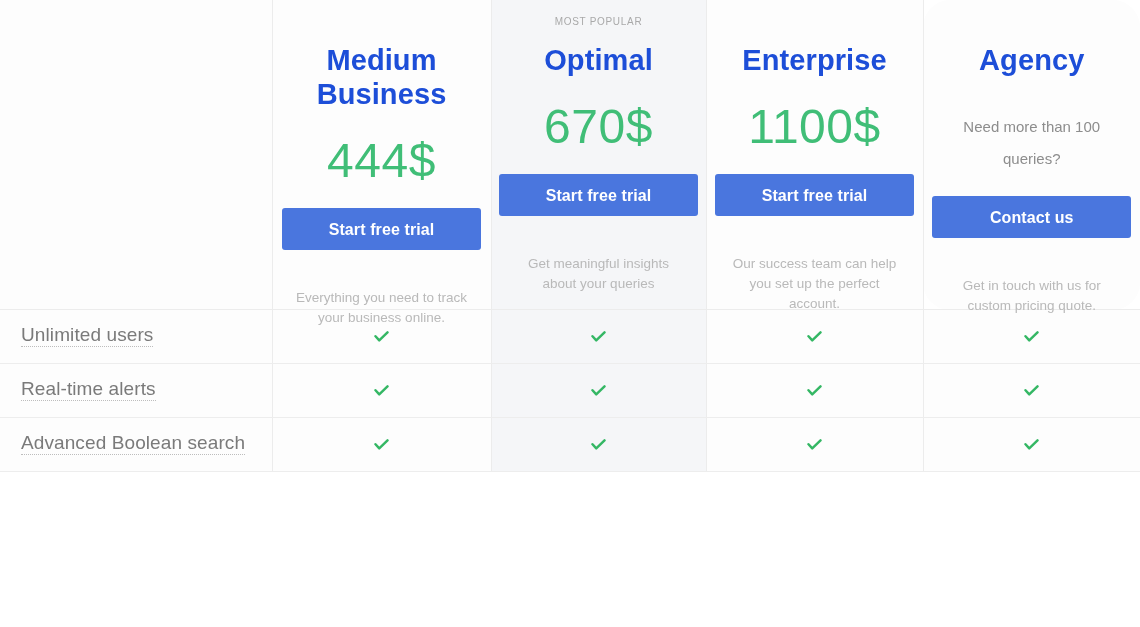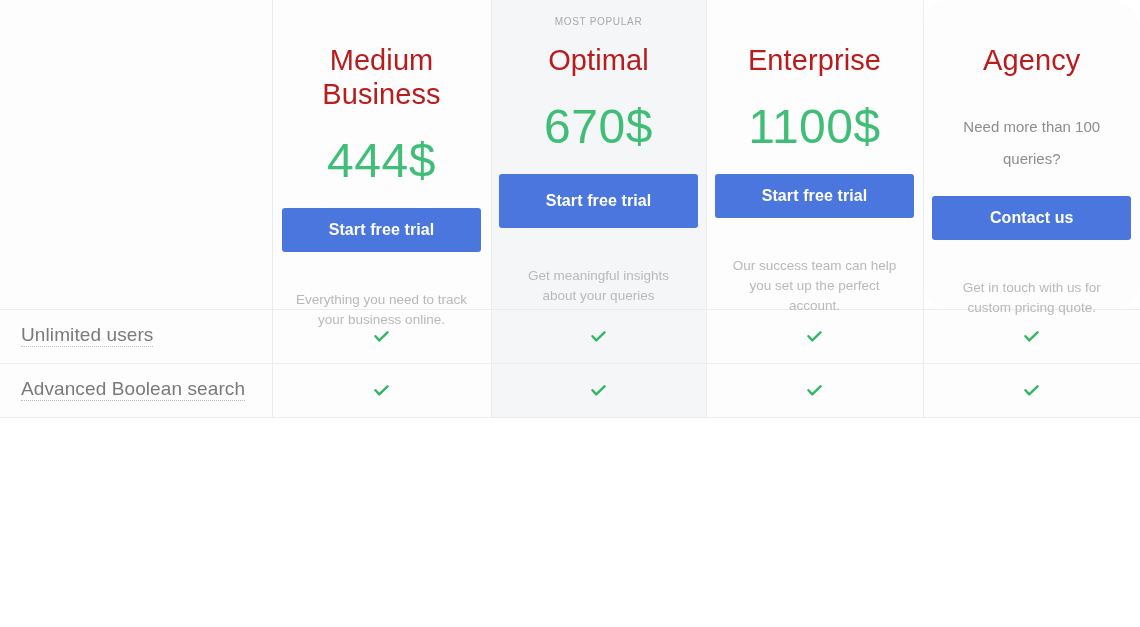--- a/index.html
+++ b/index.html
@@ -62,22 +62,22 @@
     color: #a9a9a9;
     font-weight: 400;
     height: 18px;
     line-height: 18px;
     margin-top: 13px;
   }
   .most-popular.spacer { visibility: hidden; }
 
   .plan-name {
     font-size: 29px;
-    font-weight: 400;
-    color: #b91c1c;
+    font-weight: 700;
+    color: #1d4ed8;
     line-height: 34px;
     margin-top: 12px;
     letter-spacing: 0.1px;
   }
 
   .plan-price {
     font-size: 48px;
     font-weight: 300;
     color: #40be77;
     line-height: 52px;
@@ -91,21 +91,21 @@
     color: #8d8d8d;
     line-height: 32px;
     margin-top: 34px;
     max-width: 160px;
   }
 
   .cta-button {
     display: block;
     box-sizing: border-box;
     width: 199px;
-    height: 54px;
+    height: 42px;
     line-height: 42px;
     margin-top: 21px;
     background: #4a76de;
     color: #ffffff;
     font-size: 16px;
     font-weight: bold;
     border: none;
     border-radius: 3px;
     cursor: pointer;
     text-align: center;
@@ -226,20 +226,35 @@
               <path d="M1.6 7.7 L5.6 12.1 L14.4 3.6" fill="none" stroke="#34b764" stroke-width="2.6" stroke-linecap="round" stroke-linejoin="round"></path>
             </svg></span></td>
         <td class=""><span><svg class="check" viewBox="0 0 16 16" xmlns="http://www.w3.org/2000/svg">
               <path d="M1.6 7.7 L5.6 12.1 L14.4 3.6" fill="none" stroke="#34b764" stroke-width="2.6" stroke-linecap="round" stroke-linejoin="round"></path>
             </svg></span></td>
         <td class="last"><span><svg class="check" viewBox="0 0 16 16" xmlns="http://www.w3.org/2000/svg">
               <path d="M1.6 7.7 L5.6 12.1 L14.4 3.6" fill="none" stroke="#34b764" stroke-width="2.6" stroke-linecap="round" stroke-linejoin="round"></path>
             </svg></span></td>
       </tr>
       <tr class="feature-row">
+        <td class="feature-label-cell"><span class="feature-label">Real-time alerts</span></td>
+        <td class=""><span><svg class="check" viewBox="0 0 16 16" xmlns="http://www.w3.org/2000/svg">
+              <path d="M1.6 7.7 L5.6 12.1 L14.4 3.6" fill="none" stroke="#34b764" stroke-width="2.6" stroke-linecap="round" stroke-linejoin="round"></path>
+            </svg></span></td>
+        <td class="featured "><span><svg class="check" viewBox="0 0 16 16" xmlns="http://www.w3.org/2000/svg">
+              <path d="M1.6 7.7 L5.6 12.1 L14.4 3.6" fill="none" stroke="#34b764" stroke-width="2.6" stroke-linecap="round" stroke-linejoin="round"></path>
+            </svg></span></td>
+        <td class=""><span><svg class="check" viewBox="0 0 16 16" xmlns="http://www.w3.org/2000/svg">
+              <path d="M1.6 7.7 L5.6 12.1 L14.4 3.6" fill="none" stroke="#34b764" stroke-width="2.6" stroke-linecap="round" stroke-linejoin="round"></path>
+            </svg></span></td>
+        <td class="last"><span><svg class="check" viewBox="0 0 16 16" xmlns="http://www.w3.org/2000/svg">
+              <path d="M1.6 7.7 L5.6 12.1 L14.4 3.6" fill="none" stroke="#34b764" stroke-width="2.6" stroke-linecap="round" stroke-linejoin="round"></path>
+            </svg></span></td>
+      </tr>
+      <tr class="feature-row">
         <td class="feature-label-cell"><span class="feature-label">Advanced Boolean search</span></td>
         <td class=""><span><svg class="check" viewBox="0 0 16 16" xmlns="http://www.w3.org/2000/svg">
               <path d="M1.6 7.7 L5.6 12.1 L14.4 3.6" fill="none" stroke="#34b764" stroke-width="2.6" stroke-linecap="round" stroke-linejoin="round"></path>
             </svg></span></td>
         <td class="featured "><span><svg class="check" viewBox="0 0 16 16" xmlns="http://www.w3.org/2000/svg">
               <path d="M1.6 7.7 L5.6 12.1 L14.4 3.6" fill="none" stroke="#34b764" stroke-width="2.6" stroke-linecap="round" stroke-linejoin="round"></path>
             </svg></span></td>
         <td class=""><span><svg class="check" viewBox="0 0 16 16" xmlns="http://www.w3.org/2000/svg">
               <path d="M1.6 7.7 L5.6 12.1 L14.4 3.6" fill="none" stroke="#34b764" stroke-width="2.6" stroke-linecap="round" stroke-linejoin="round"></path>
             </svg></span></td>

